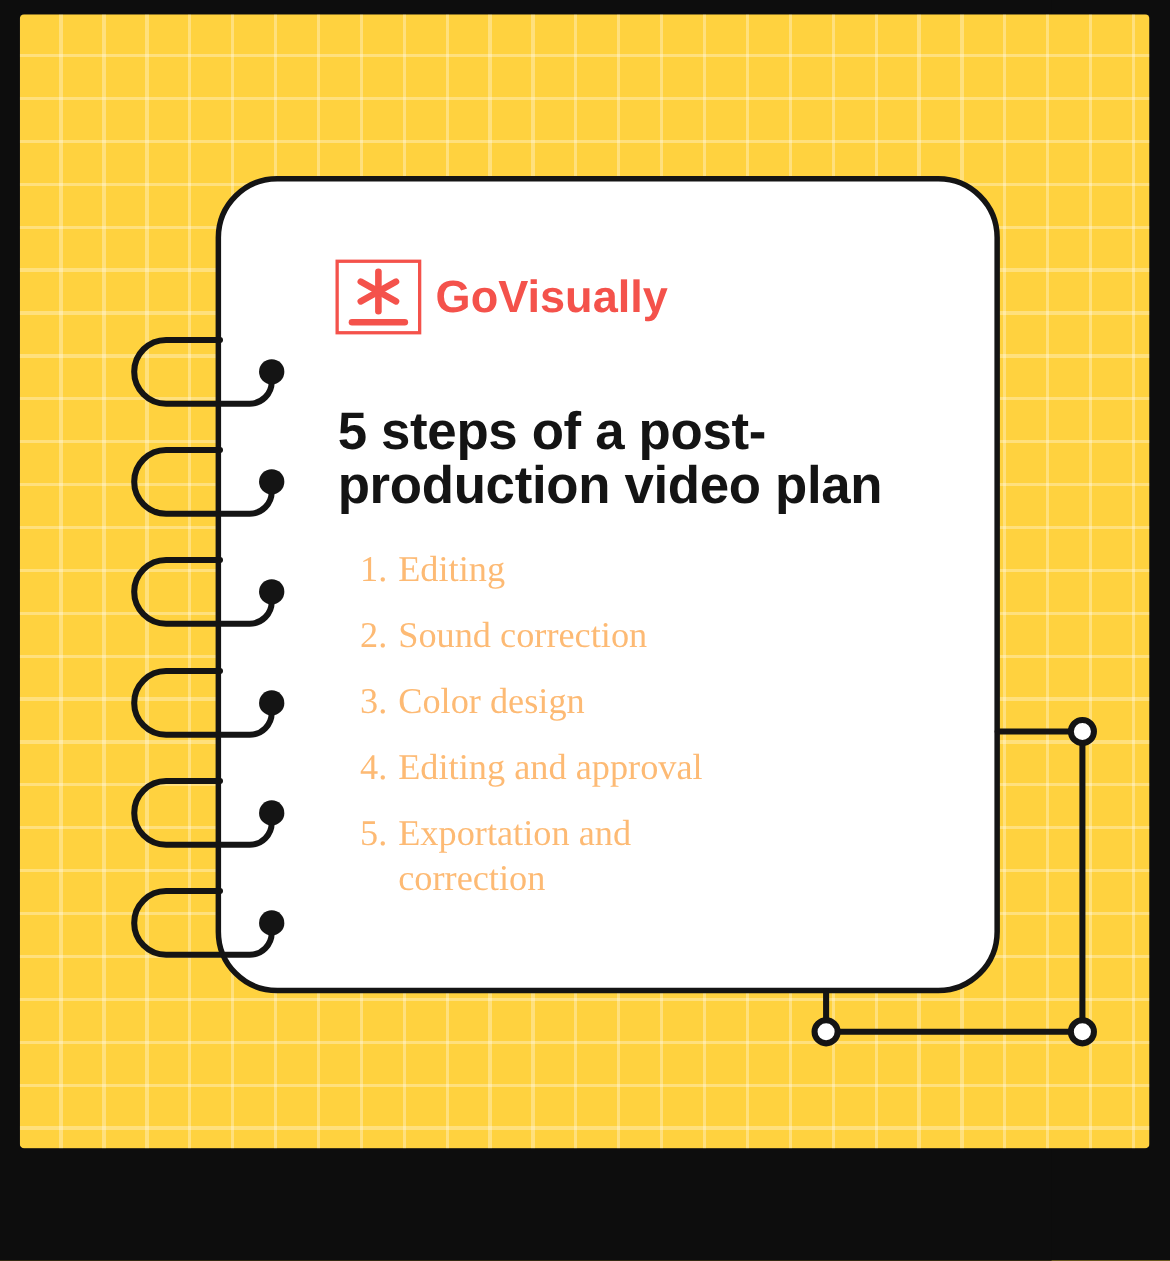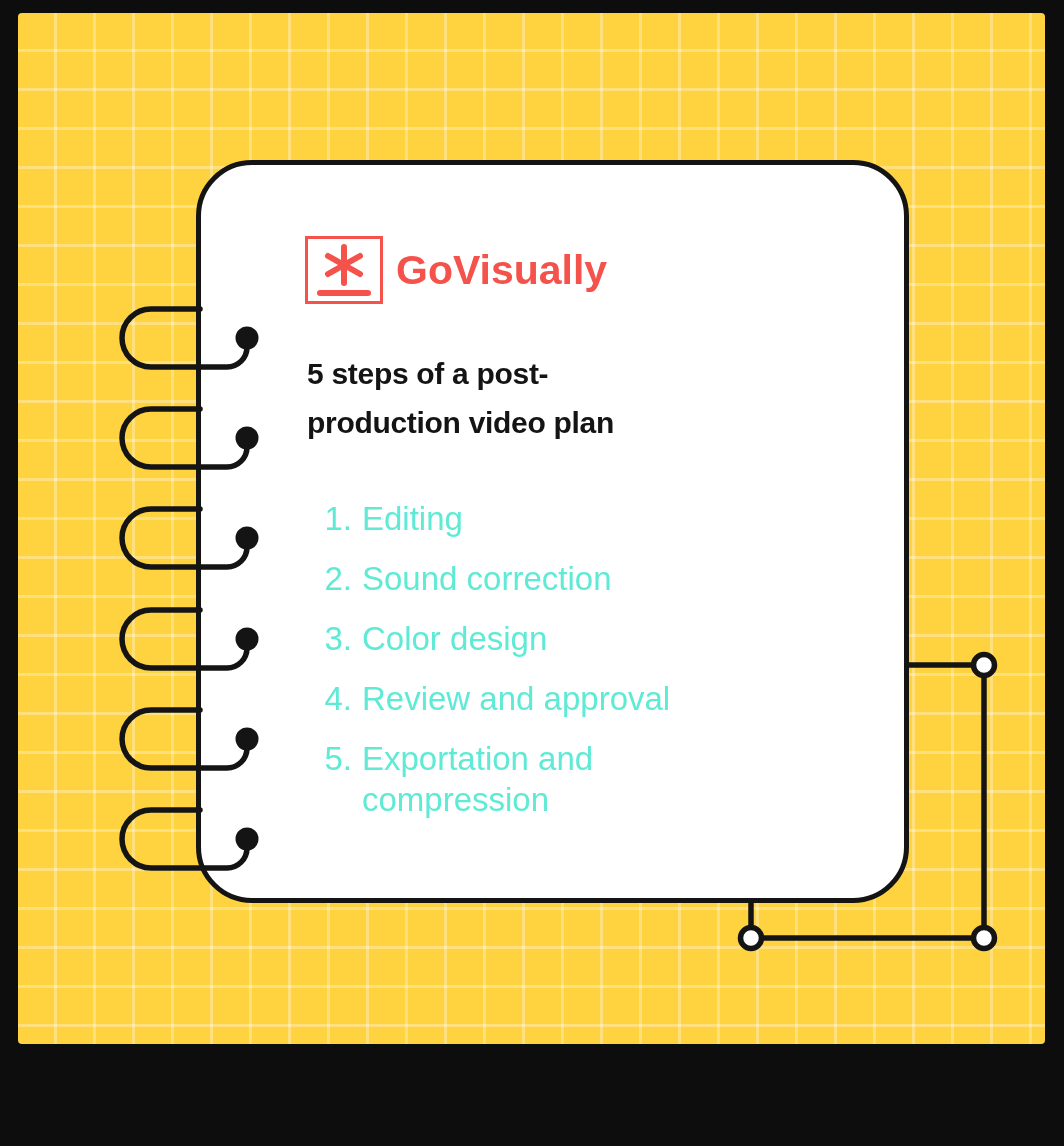--- a/index.html
+++ b/index.html
@@ -78,33 +78,34 @@
     fill: none;
   }
   .brand-name {
     color: var(--brand_red, #F4524B);
     font-size: 41px;
     font-weight: bold;
     letter-spacing: 0px;
   }
   .title {
     position: absolute;
-    left: 307px; top: 349px;
+    left: 307px; top: 368px;
     color: var(--ink_black, #141414);
-    font-size: 30px;
+    font-size: 48px;
     line-height: 49px;
     font-weight: 800;
     letter-spacing: -0.3px;
   }
   .steps {
     position: absolute;
     left: 310px; top: 498px;
     list-style: none;
     counter-reset: step;
-    color: #5eead4;
+    color: #fdba74;
+    font-family: Liberation Serif, serif;
   }
   .steps li {
     counter-increment: step;
     display: flex;
     font-size: 33px;
     line-height: 41px;
     margin-bottom: 19px;
     font-weight: 400;
   }
   .steps li::before {
@@ -184,20 +185,20 @@
     <li>
       <span class="step-text">Editing</span>
       </li>
     <li>
       <span class="step-text">Sound correction</span>
       </li>
     <li>
       <span class="step-text">Color design</span>
       </li>
     <li>
-      <span class="step-text">Review and approval</span>
-      </li>
-    <li>
-      <span class="step-text">Exportation and compression</span>
+      <span class="step-text">Editing and approval</span>
+      </li>
+    <li>
+      <span class="step-text">Exportation and correction</span>
       </li>
   </ol>
 
 </div>
 
 </body></html>

